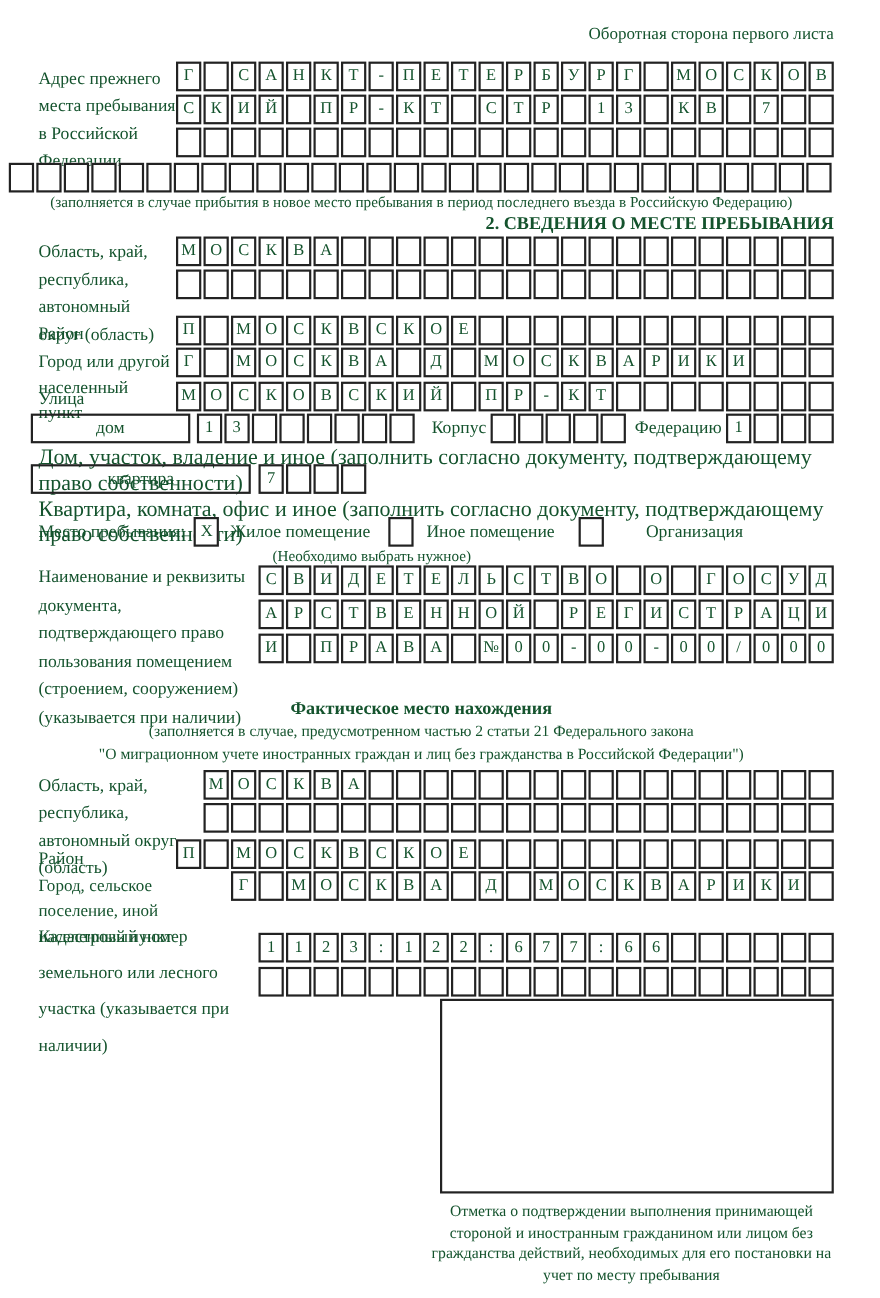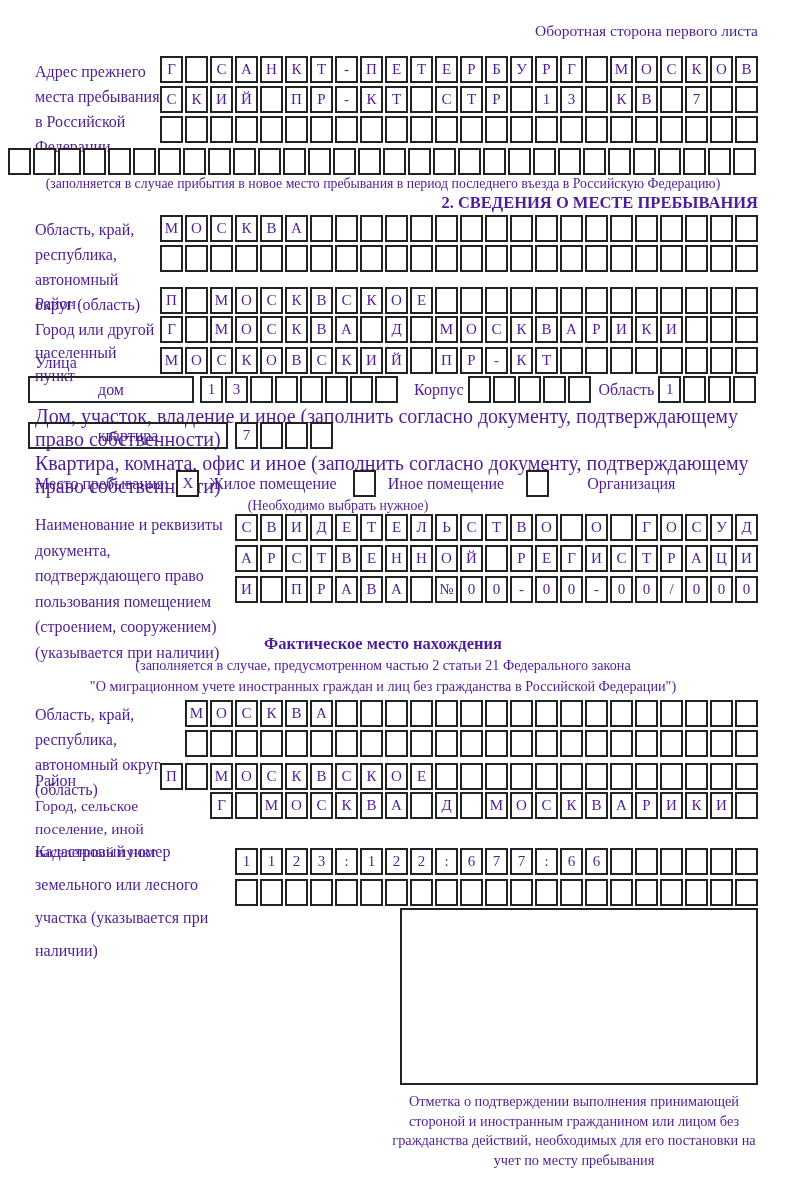--- a/index.html
+++ b/index.html
@@ -1,18 +1,18 @@
 <!DOCTYPE html>
 <html><head>
 <meta charset="utf-8">
 <style>
   html,body{margin:0;padding:0;background:#ffffff;}
   .page{
     position:relative;width:800px;height:1180px;background:#fff;
-    font-family:"Liberation Serif","DejaVu Serif",serif;color:#4c1d95;overflow:hidden;border-radius:30px;
+    font-family:"Liberation Serif","DejaVu Serif",serif;color:#14532d;overflow:hidden;border-radius:30px;
   }
   .abs{position:absolute;left:8px;right:42px;}
   .row{display:flex;align-items:flex-start;}
   .lbl{font-size:16px;line-height:25px;margin-left:27px;}
   .col{margin-left:auto;display:flex;flex-direction:column;gap:3px;}
   .boxes{display:flex;gap:2px;margin-left:auto;}
   .boxes.noauto{margin-left:0;}
   .cbox{
     box-sizing:border-box;width:23px;height:27px;border:2px solid #222;
     display:flex;align-items:center;justify-content:center;
@@ -317,21 +317,21 @@
         <div class="cbox"></div>
       </div>
     <div class="inline-lbl" style="margin-left:16px;margin-right:4px;">Корпус</div>
     <div class="boxes noauto">
         <div class="cbox"></div>
         <div class="cbox"></div>
         <div class="cbox"></div>
         <div class="cbox"></div>
         <div class="cbox"></div>
       </div>
-    <div class="inline-lbl" style="margin-left:8px;margin-right:4px;">Область</div>
+    <div class="inline-lbl" style="margin-left:8px;margin-right:4px;">Федерацию</div>
     <div class="boxes noauto">
         <div class="cbox">1</div>
         <div class="cbox"></div>
         <div class="cbox"></div>
         <div class="cbox"></div>
       </div>
   </div>
   <div class="abs smalllbl" style="top:405px;">Дом, участок, владение и иное (заполнить согласно документу, подтверждающему право собственности)</div>
 
   <div class="abs row" style="top:422px;">

